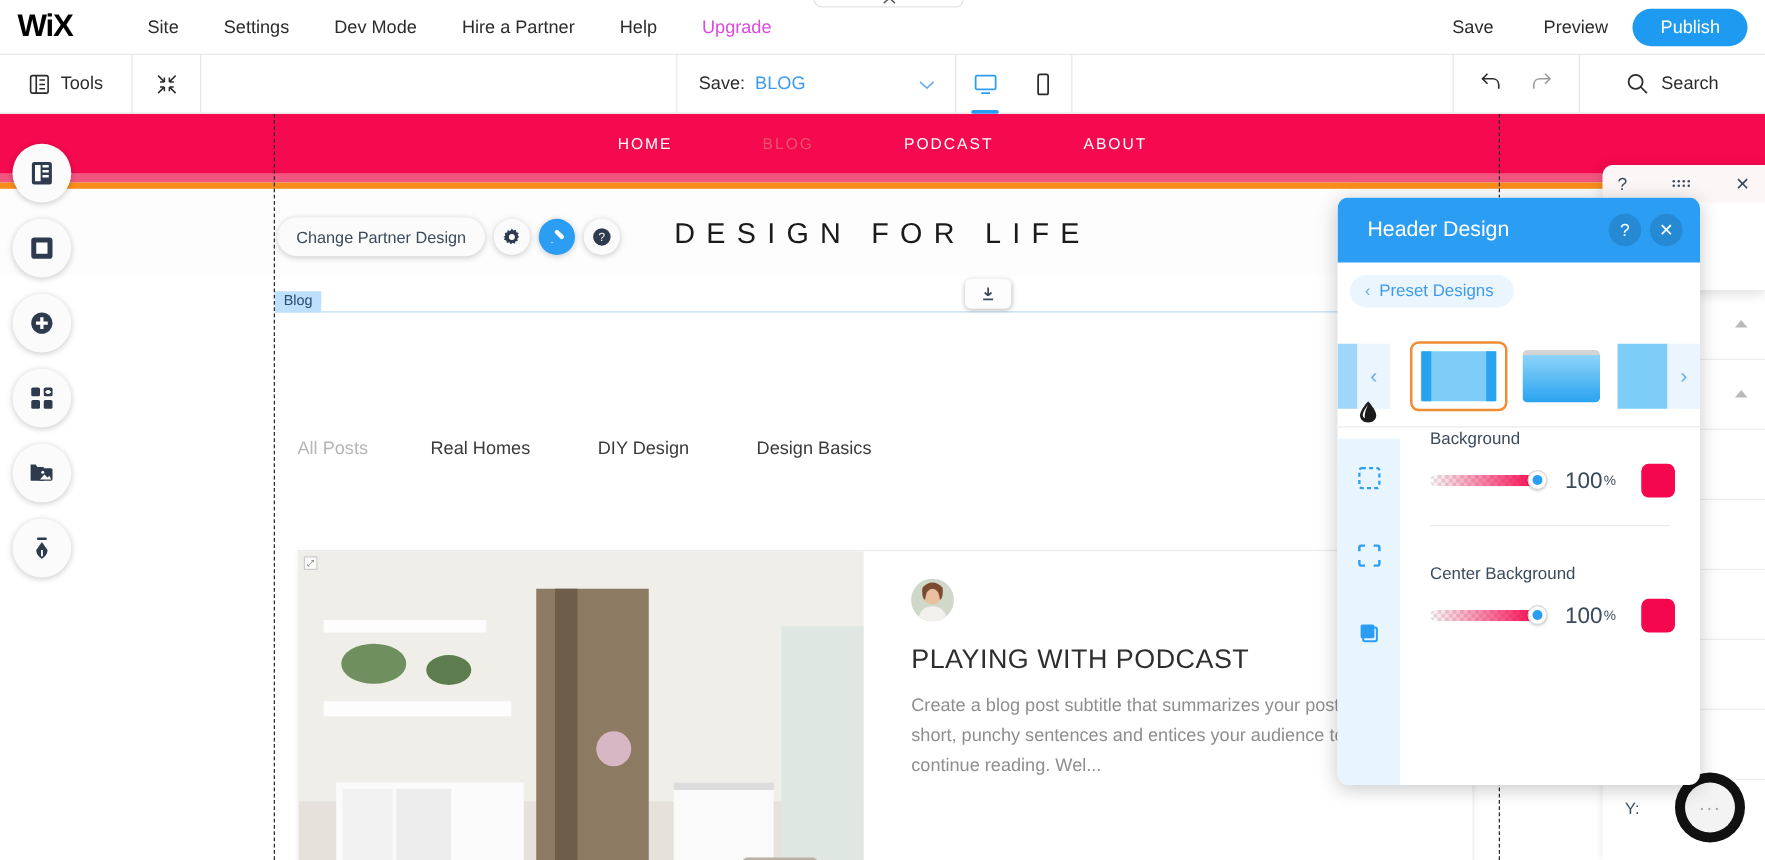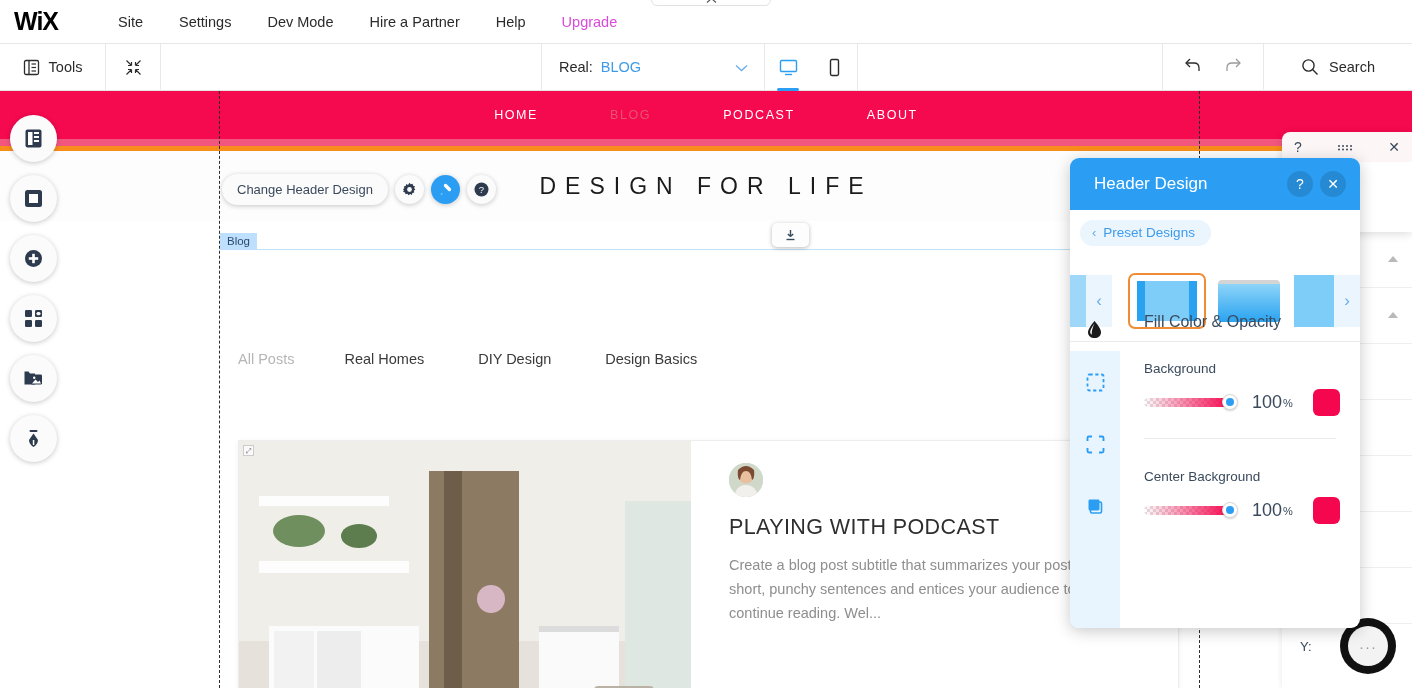--- a/index.html
+++ b/index.html
@@ -350,20 +350,25 @@
     </div>
     <div class="wix-logo">WiX</div>
     <div class="topnav">
       <div class="topnav-item">Site</div>
       <div class="topnav-item">Settings</div>
       <div class="topnav-item">Dev Mode</div>
       <div class="topnav-item">Hire a Partner</div>
       <div class="topnav-item">Help</div>
       <div class="topnav-item upgrade">Upgrade</div>
     </div>
+    <div class="topbar-right">
+      <div class="txtbtn">Save</div>
+      <div class="txtbtn">Preview</div>
+      <button class="publish-btn">Publish</button>
+    </div>
   </div>
 
   <div class="toolbar">
     <div class="tb-cell tools-cell">
       <svg width="17" height="17" viewBox="0 0 17 17">
         <rect x="1.5" y="1.5" width="14" height="14" rx="1.5" stroke="#2b2b2b" stroke-width="1.3" fill="none"></rect>
         <line x1="6" y1="1.5" x2="6" y2="15.5" stroke="#2b2b2b" stroke-width="1.3"></line>
         <line x1="8.5" y1="5" x2="13" y2="5" stroke="#2b2b2b" stroke-width="1.2"></line>
         <line x1="8.5" y1="8.5" x2="13" y2="8.5" stroke="#2b2b2b" stroke-width="1.2"></line>
         <line x1="8.5" y1="12" x2="13" y2="12" stroke="#2b2b2b" stroke-width="1.2"></line>
@@ -376,21 +381,21 @@
         <path d="M1.5 1.5L6.5 6.5M6.5 6.5V3M6.5 6.5H3" stroke="#2b2b2b" stroke-width="1.2" fill="none"></path>
         <path d="M15.5 1.5L10.5 6.5M10.5 6.5V3M10.5 6.5H14" stroke="#2b2b2b" stroke-width="1.2" fill="none"></path>
         <path d="M1.5 15.5L6.5 10.5M6.5 10.5V14M6.5 10.5H3" stroke="#2b2b2b" stroke-width="1.2" fill="none"></path>
         <path d="M15.5 15.5L10.5 10.5M10.5 10.5V14M10.5 10.5H14" stroke="#2b2b2b" stroke-width="1.2" fill="none"></path>
       </svg>
     </div>
     <div class="tb-div"></div>
     <div class="tb-cell gap-cell"></div>
     <div class="tb-div"></div>
     <div class="tb-cell page-cell">
-      <span class="page-label">Real:</span>
+      <span class="page-label">Save:</span>
       <span class="page-value">BLOG</span>
       <span class="chev">
         <svg width="13" height="8" viewBox="0 0 13 8">
             <path d="M1 1.5L6.5 6.5L12 1.5" stroke="#6aadea" stroke-width="1.3" fill="none"></path>
           </svg>
       </span>
     </div>
     <div class="tb-div"></div>
     <div class="tb-cell view-cell active">
       <svg width="19" height="19" viewBox="0 0 19 19">
@@ -558,21 +563,21 @@
     <div class="sb-btn">
       <svg width="21" height="21" viewBox="0 0 21 21">
         <rect x="6.5" y="2" width="8" height="2" rx="1" fill="#2e3b4e"></rect>
         <path d="M10.5 5.5L15 12C15 15 13 17.5 10.5 19C8 17.5 6 15 6 12Z" fill="#2e3b4e"></path>
         <rect x="9.8" y="12" width="1.5" height="5" fill="#fff"></rect>
       </svg>
     </div>
   </div>
 
   <div class="edit-toolbar">
-    <div class="chd-btn">Change Header Design</div>
+    <div class="chd-btn">Change Partner Design</div>
     <div class="rnd-btn">
       <svg width="15" height="15" viewBox="0 0 15 15">
         <path d="M7.5 0.8l1.2 1.5 1.9-.5.5 1.9 1.9.6-.9 1.7 1.2 1.5-1.5 1.2.5 1.9-1.9.5-.6 1.9-1.7-.9-1.5 1.2-1.2-1.5-1.9.5-.5-1.9-1.9-.6.9-1.7L0.8 7.5l1.5-1.2-.5-1.9 1.9-.5.6-1.9 1.7.9z" fill="#2e3b4e"></path>
         <circle cx="7.5" cy="7.5" r="2.4" fill="#fbfbfb"></circle>
       </svg>
     </div>
     <div class="rnd-btn blue">
       <svg width="15" height="15" viewBox="0 0 15 15">
         <rect x="3" y="3" width="9" height="3.4" rx="1.7" fill="#fff" transform="rotate(45 7.5 7.5)"></rect>
         <path d="M3.5 11.5L2.5 12.5L5 12L3.5 11.5Z" fill="#fff"></path>
@@ -677,21 +682,20 @@
       </div>
       <div class="hd-rail-btn">
         <svg width="21" height="21" viewBox="0 0 21 21">
           <rect x="5.5" y="6" width="11" height="11" rx="1.4" stroke="#2b9ef3" stroke-width="1.6" fill="none"></rect>
           <rect x="3.5" y="3.5" width="11" height="11" rx="1.4" fill="#2b9ef3"></rect>
         </svg>
       </div>
     </div>
 
     <div class="hd-body">
-      <div class="hd-section-title">Fill Color &amp; Opacity</div>
 
       <div class="hd-field">
         <div class="hd-field-label">Background</div>
         <div class="hd-row">
           <div class="slider">
             <div class="slider-knob"></div>
           </div>
           <span class="pct">100</span>
           <span class="pct-sign">%</span>
           <div class="swatch"></div>

